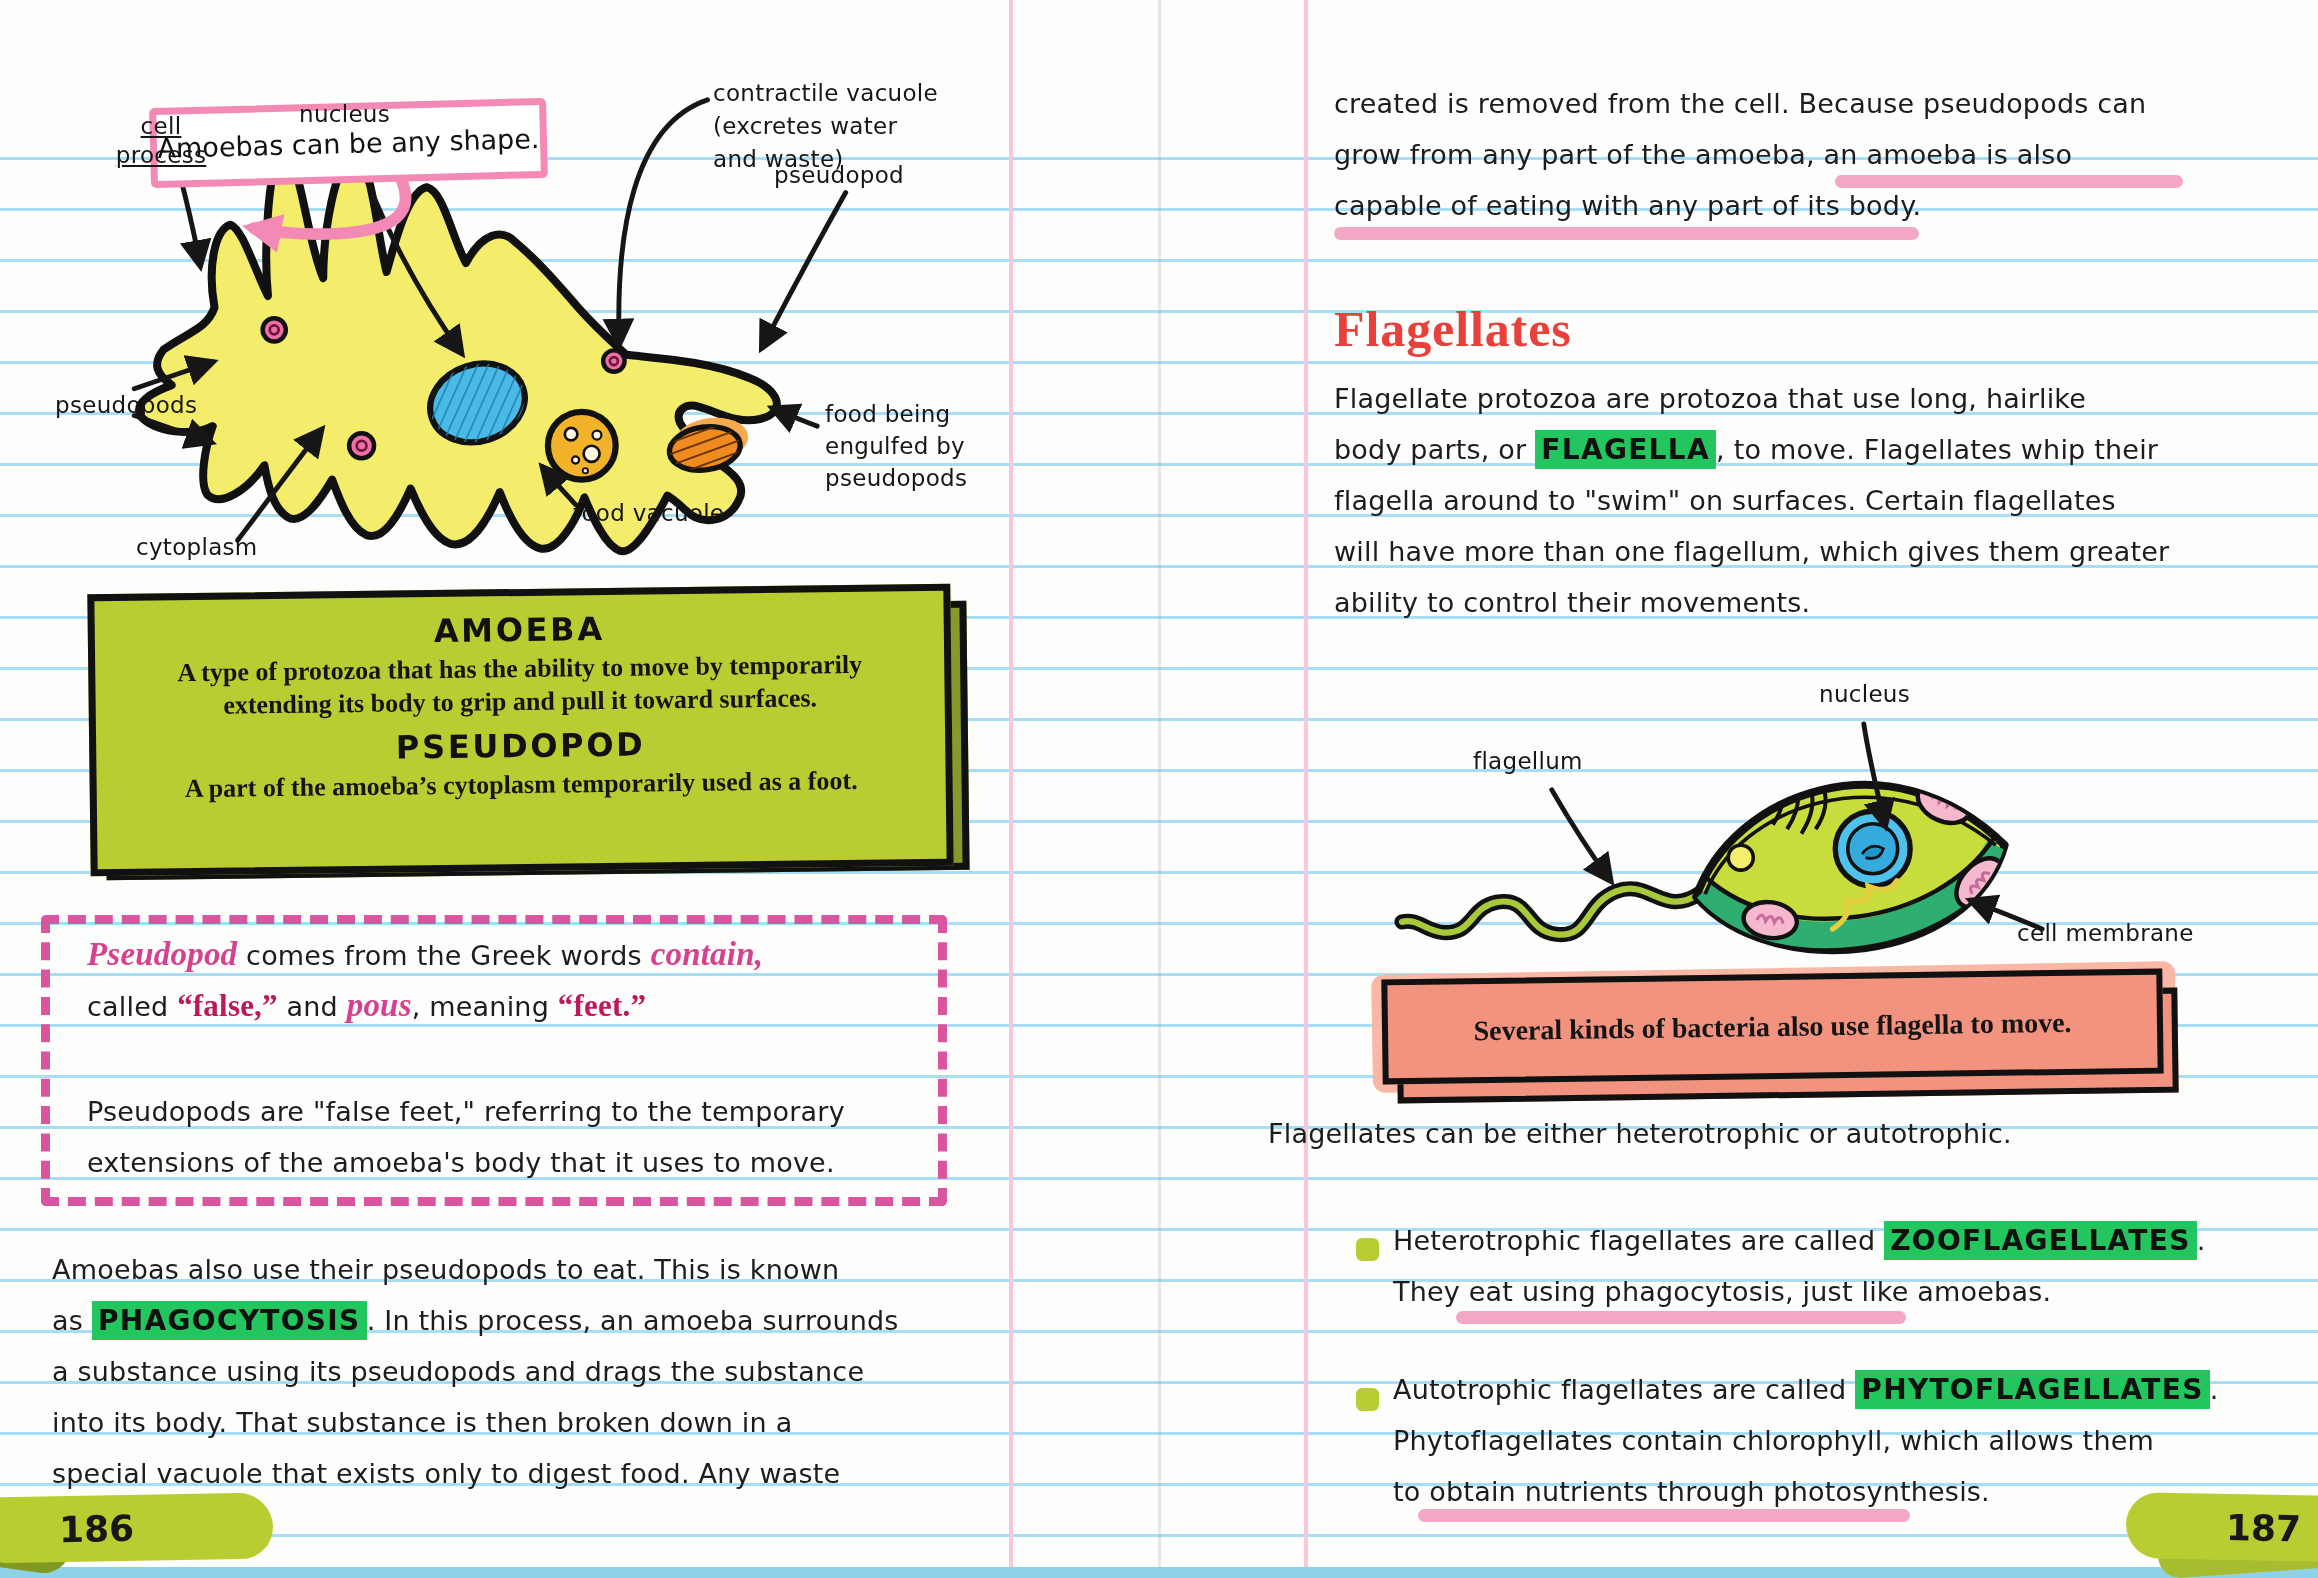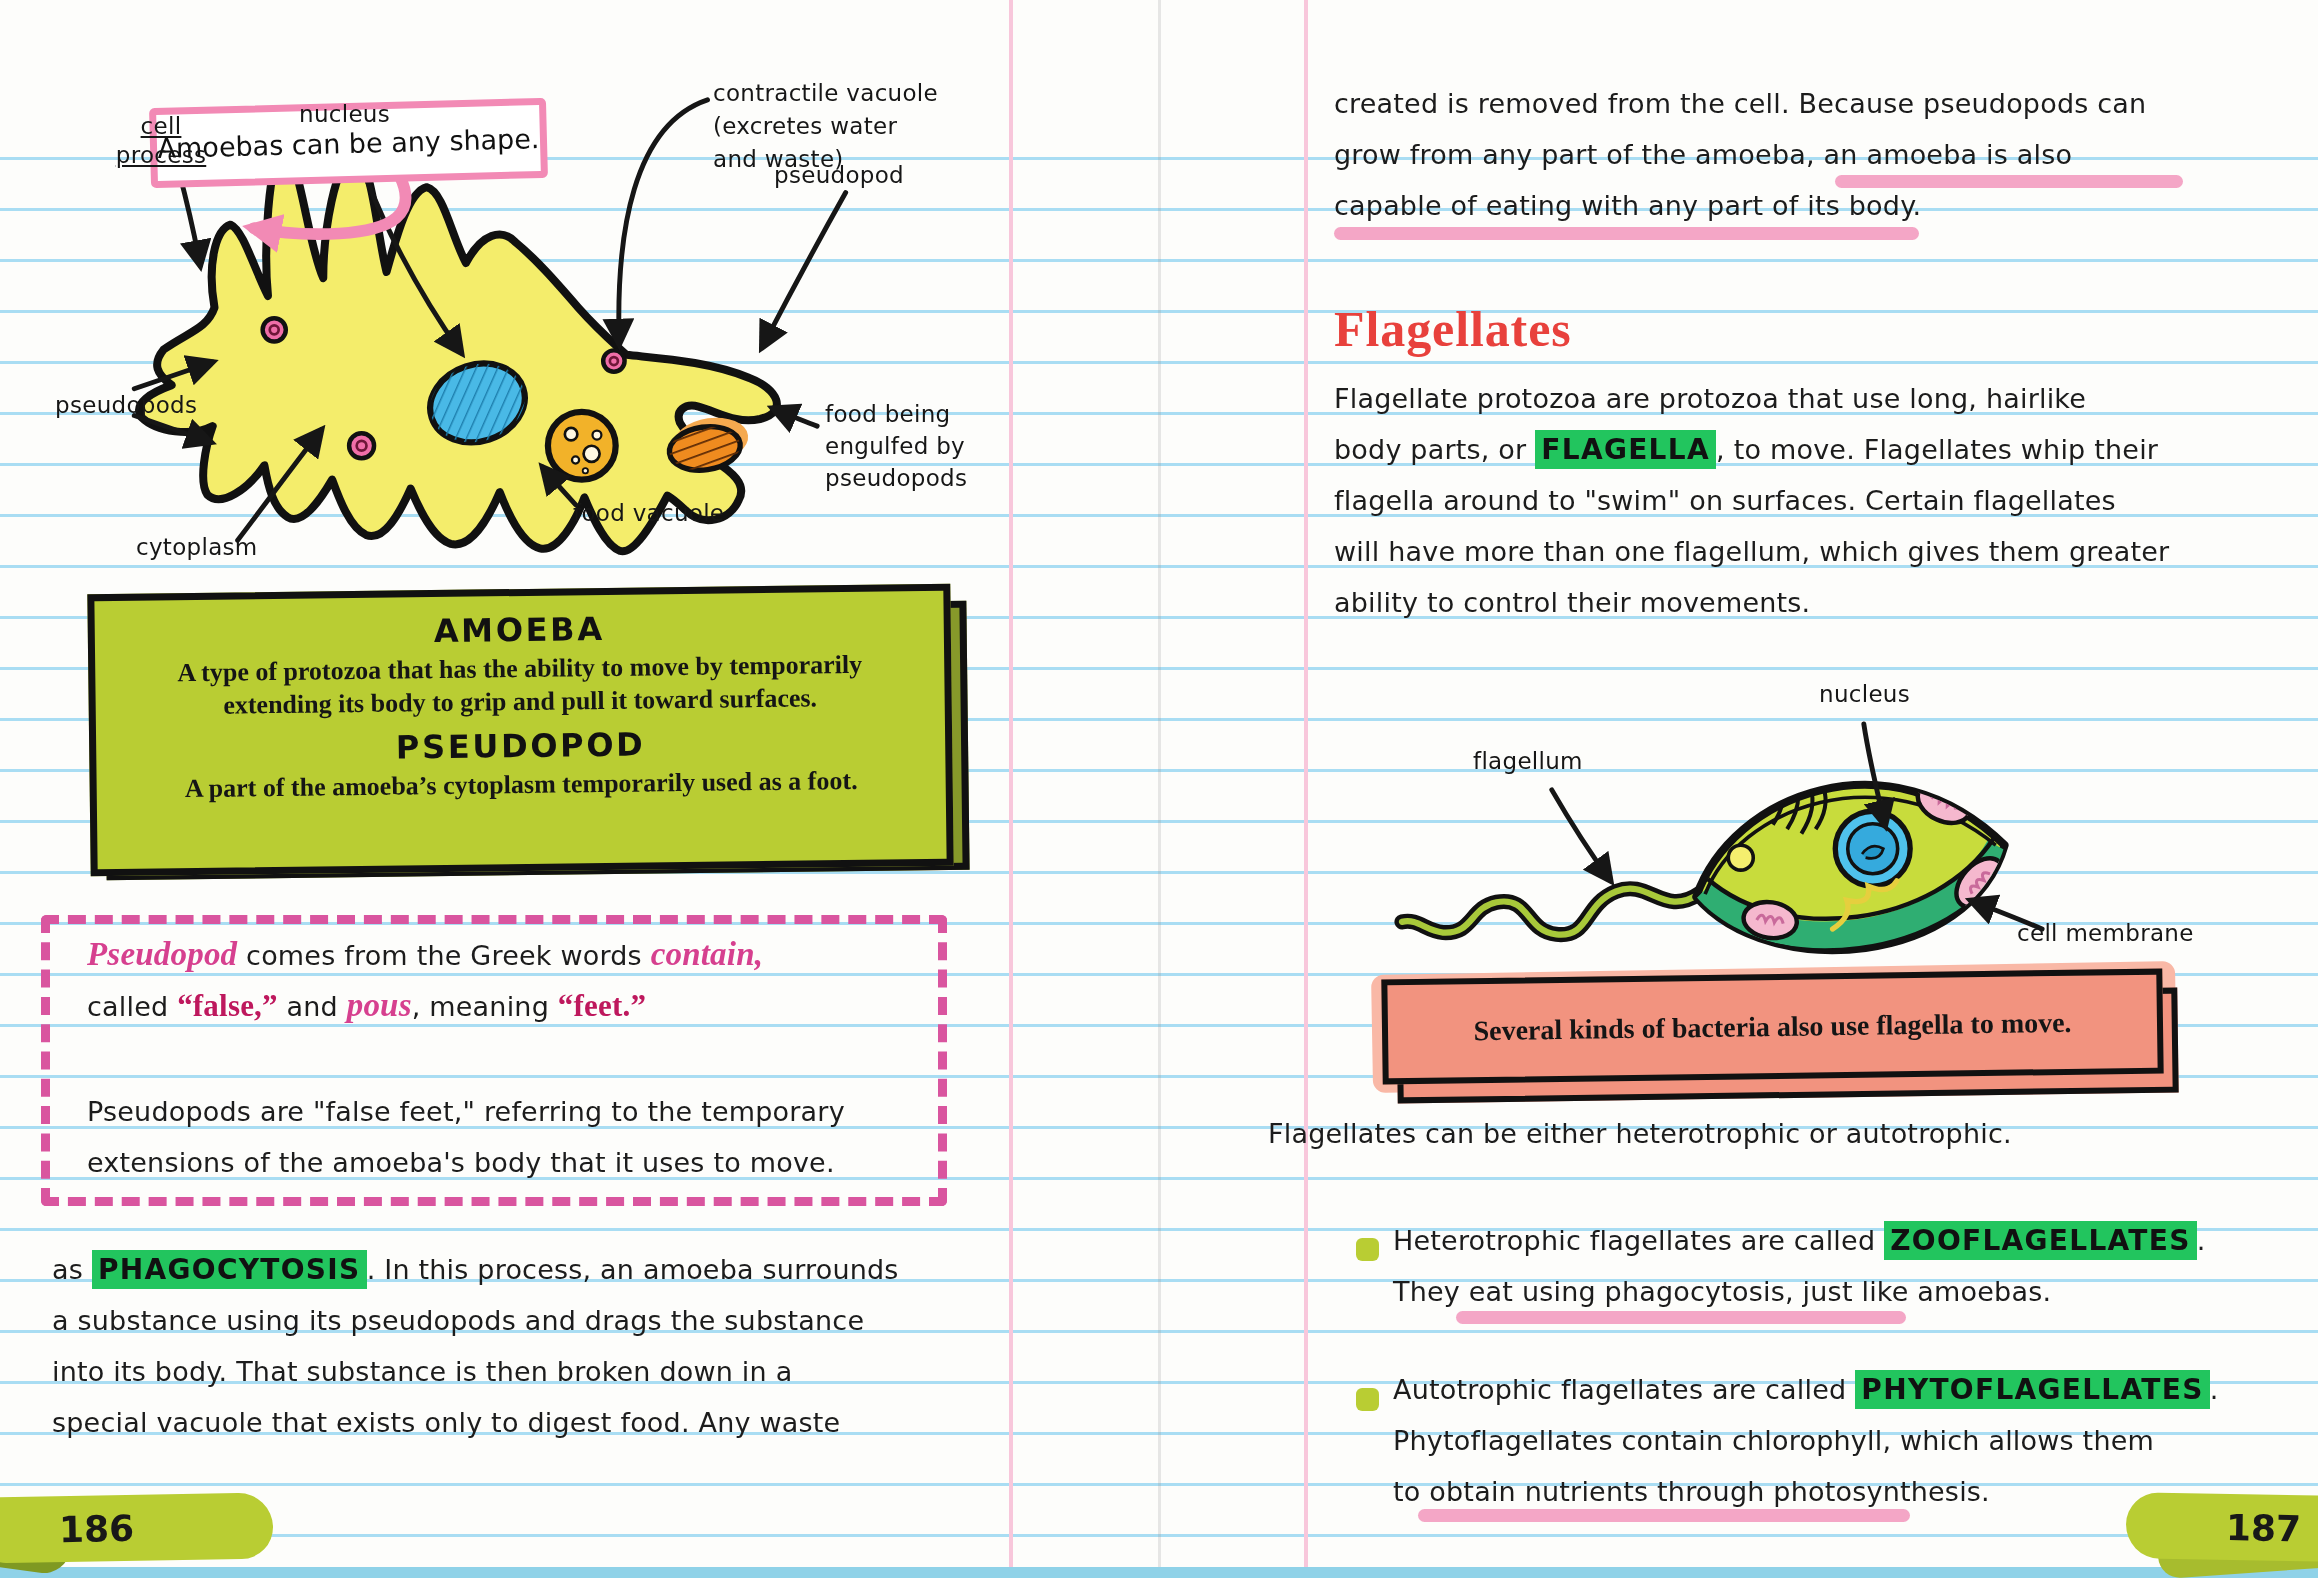--- a/index.html
+++ b/index.html
@@ -252,20 +252,21 @@
     <div class="ln">
       <span>called </span><span class="pk">“false,”</span><span> and </span><span class="pk-it">pous</span><span>, meaning </span><span class="pk">“feet.”</span>
     </div>
   </div>
   <div class="para" style="left:87px;top:1086px;">
     <div class="ln">Pseudopods are "false feet," referring to the temporary</div>
     <div class="ln">extensions of the amoeba's body that it uses to move.</div>
   </div>
 
   <div class="para" style="left:52px;top:1244px;">
+    <div class="ln">Amoebas also use their pseudopods to eat. This is known</div>
     <div class="ln">
       <span>as </span><span class="hl">PHAGOCYTOSIS</span><span>. In this process, an amoeba surrounds</span>
     </div>
     <div class="ln">a substance using its pseudopods and drags the substance</div>
     <div class="ln">into its body. That substance is then broken down in a</div>
     <div class="ln">special vacuole that exists only to digest food. Any waste</div>
   </div>
 
   <div class="swoosh" style="left:-27px;top:1516px;width:98px;height:54px;background:#7f9922;transform:rotate(8deg);"></div>
   <div class="badge" style="left:-18px;top:1495px;width:214px;border-radius:21.4px 39px 36px 27px;padding-left:77px;transform:rotate(-1deg);">

